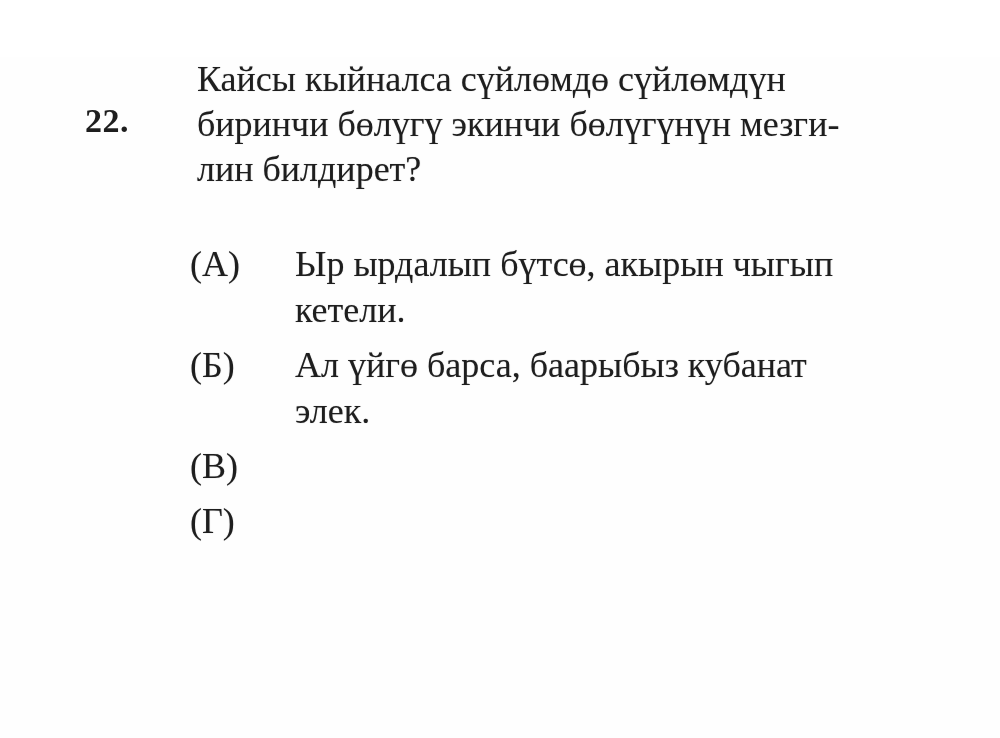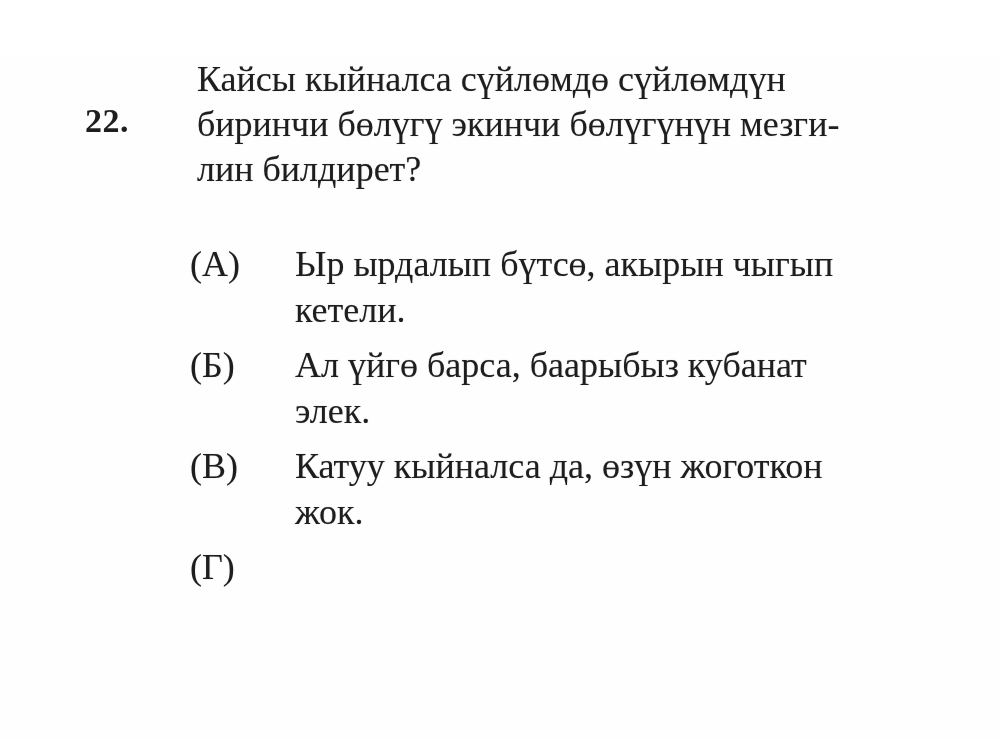--- a/index.html
+++ b/index.html
@@ -86,22 +86,20 @@
     </div>
 
     <div class="option-row">
       <div class="option-label">(Б)</div>
       <div class="option-text">Ал үйгө барса, баарыбыз кубанат
 элек.</div>
     </div>
 
     <div class="option-row">
       <div class="option-label">(В)</div>
-      <div class="option-text">Катуу кыйналса да, өзүн жоготкон
-жок.</div>
     </div>
 
     <div class="option-row">
       <div class="option-label">(Г)</div>
     </div>
 
   </div>
 
 </div>
 

